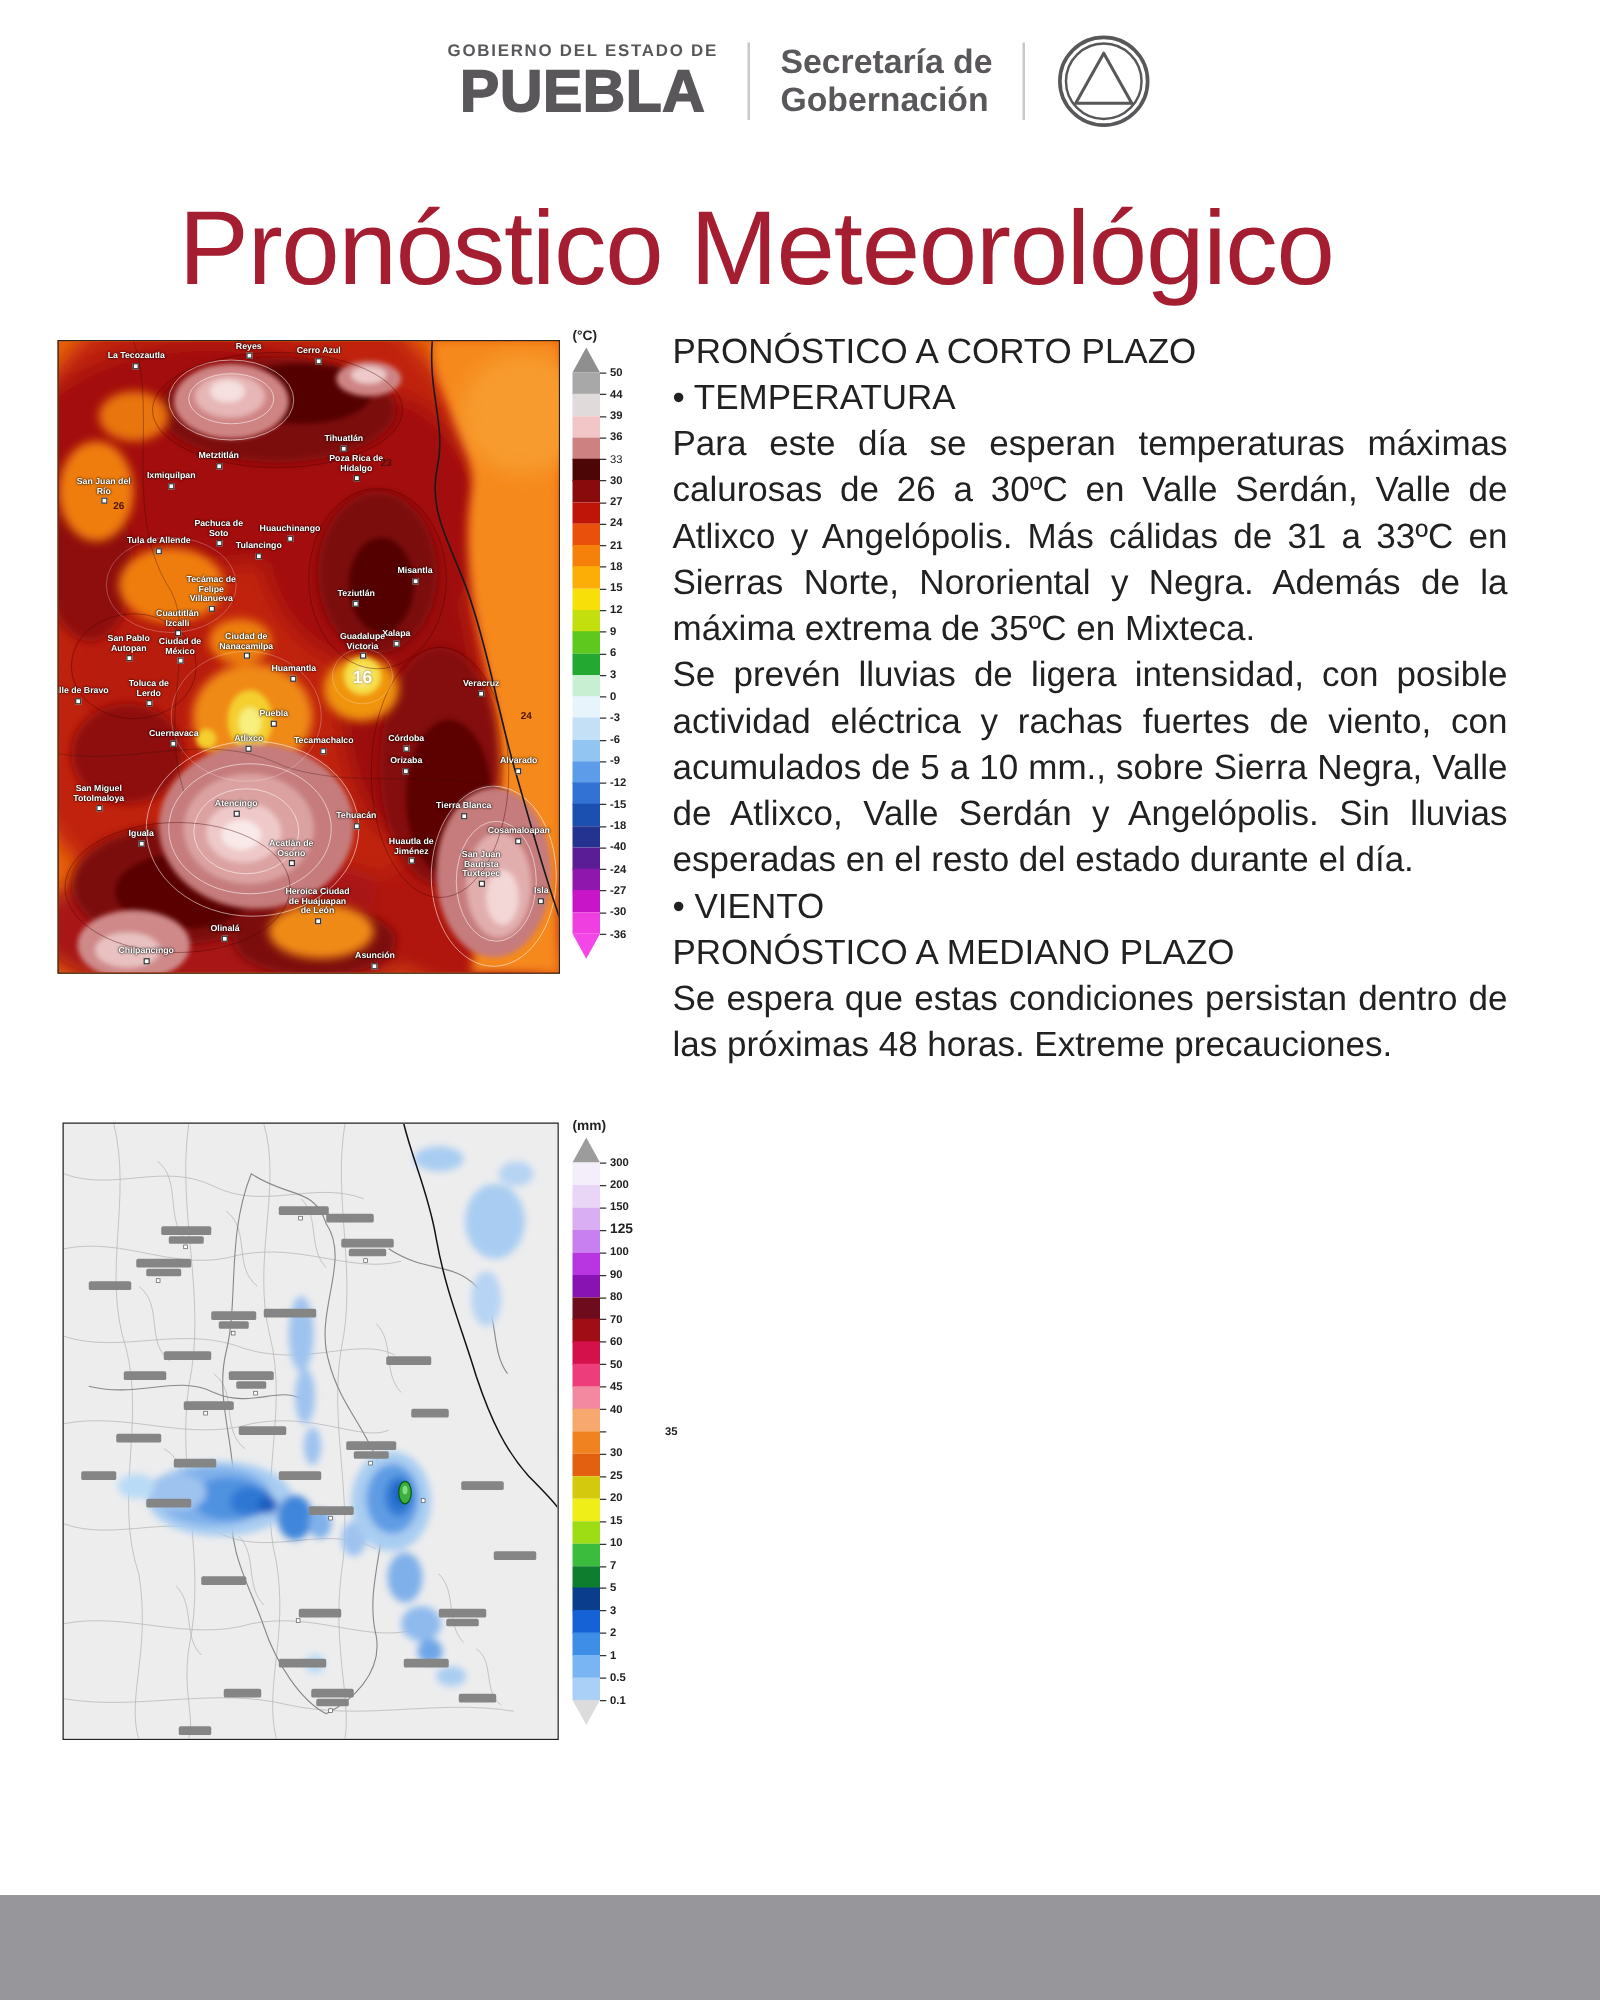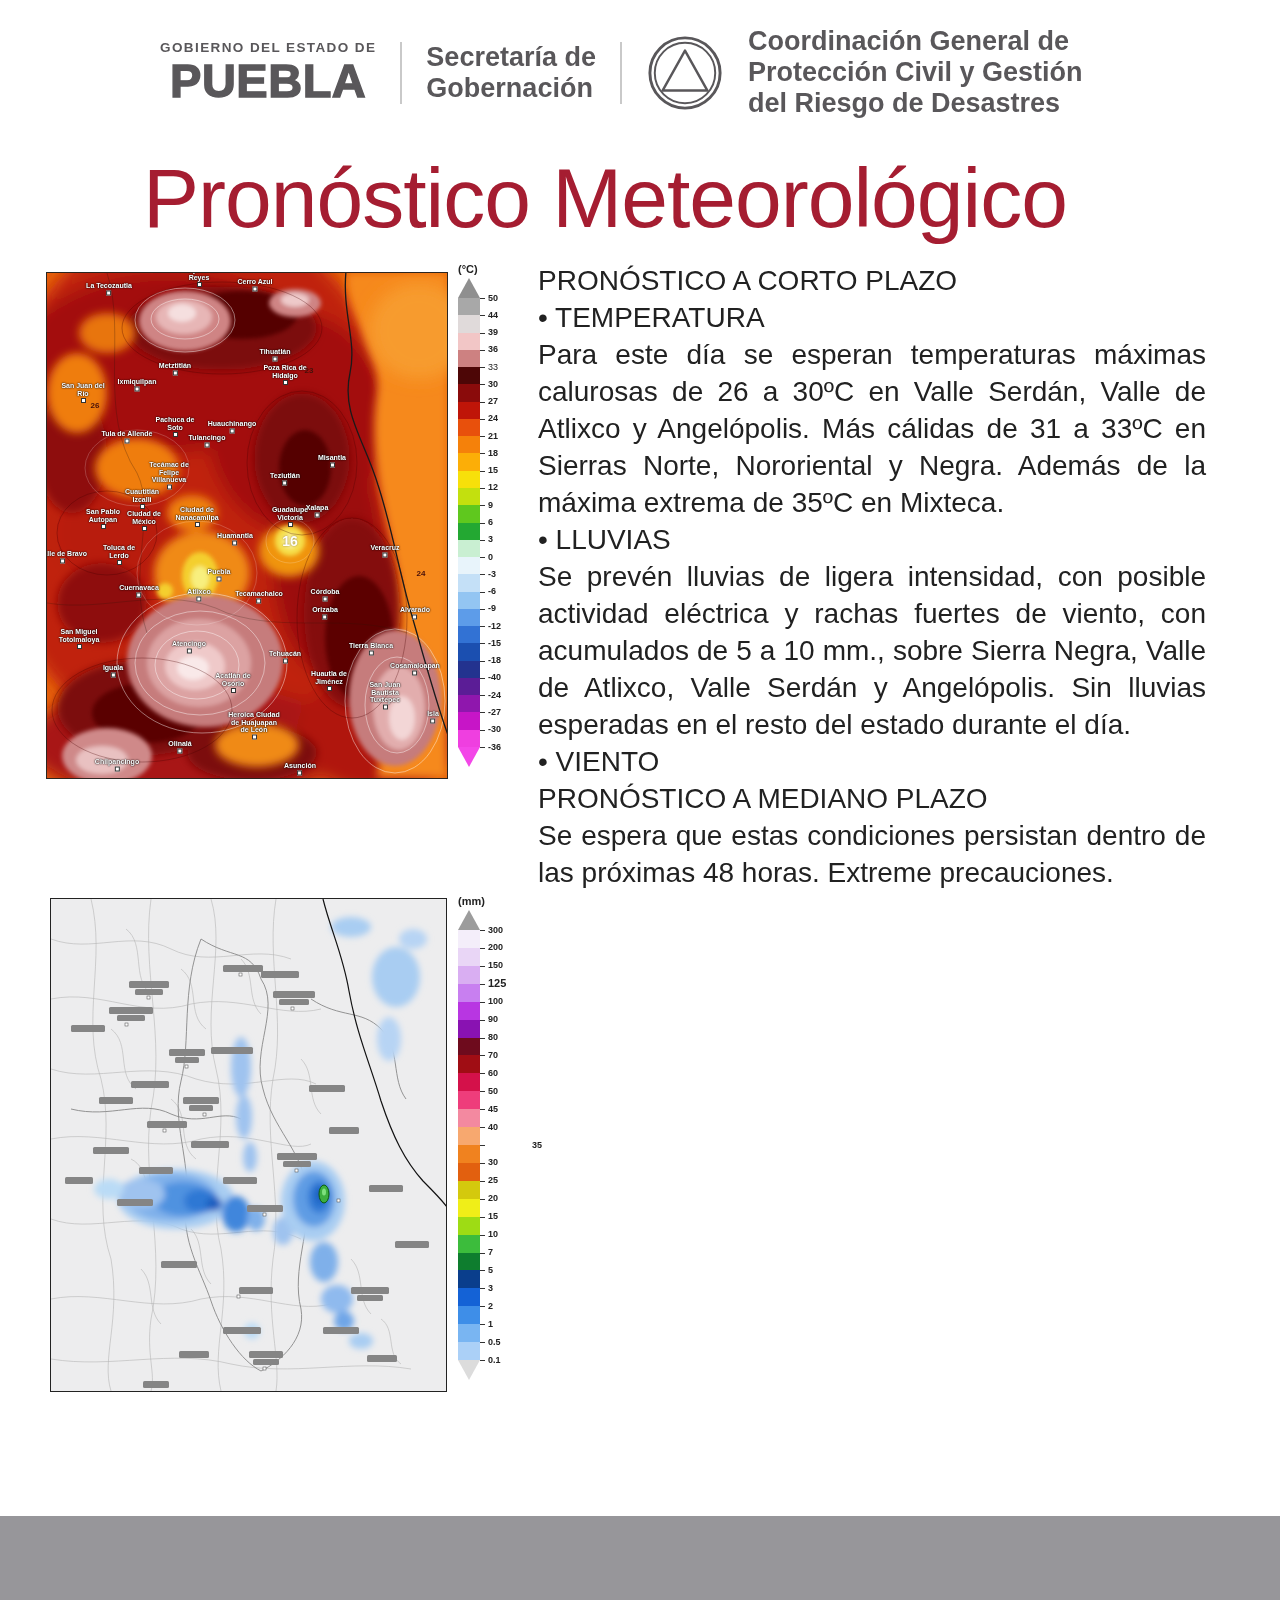--- a/index.html
+++ b/index.html
@@ -54,21 +54,20 @@
   </div>
   <div class="vdiv"></div>
   <div class="secretaria" style="white-space:pre-line">Secretaría de
 Gobernación</div>
   <div class="vdiv"></div>
   <svg class="logo-cp" viewBox="0 0 80 80">
     <circle cx="40" cy="40" r="36" fill="none" stroke="#59575a" stroke-width="3"></circle>
     <circle cx="40" cy="40" r="31" fill="none" stroke="#59575a" stroke-width="2"></circle>
     <path d="M40 17 L63 58 L17 58 Z" fill="none" stroke="#59575a" stroke-width="2.5" stroke-linejoin="round"></path>
   </svg>
-  <div class="coordinacion">Coordinación General de Protección Civil y Gestión del Riesgo de Desastres</div>
 </div>
 
 <div class="title">Pronóstico Meteorológico</div>
 
 <div class="map map1">
   <svg width="400" height="505" viewBox="0 0 400 505">
     <defs>
       <filter id="b8" x="-50%" y="-50%" width="200%" height="200%">
           <feGaussianBlur stdDeviation="8"></feGaussianBlur>
         </filter>
@@ -503,20 +502,19 @@
       <div style="position: absolute; top: 427.583px; left: 30px; font-size: 9px; font-weight: 700; color: rgb(34, 34, 34); line-height: 9px; white-space: nowrap;">0.5</div>
       <div style="position: absolute; top: 450px; left: 22px; width: 5px; height: 1px; background: rgb(51, 51, 51);"></div>
       <div style="position: absolute; top: 445.5px; left: 30px; font-size: 9px; font-weight: 700; color: rgb(34, 34, 34); line-height: 9px; white-space: nowrap; text-align: right;">0.1</div>
     </div>
 </div>
 
 <div class="textcol">
   <p class="head">PRONÓSTICO A CORTO PLAZO</p>
   <p class="bullet">• TEMPERATURA</p>
   <p class="body">Para este día se esperan temperaturas máximas calurosas de 26 a 30ºC en Valle Serdán, Valle de Atlixco y Angelópolis. Más cálidas de 31 a 33ºC  en Sierras Norte, Nororiental y Negra. Además de la máxima extrema de 35ºC en Mixteca.</p>
-  <p class="bullet mt22">• LLUVIAS</p>
   <p class="body">Se prevén lluvias de ligera intensidad, con posible actividad eléctrica y rachas fuertes de viento, con acumulados de 5 a 10 mm., sobre Sierra Negra, Valle de Atlixco, Valle Serdán y Angelópolis. Sin lluvias esperadas en el resto del estado durante el día.</p>
   <p class="bullet mt33">• VIENTO</p>
   <p class="head mt50">PRONÓSTICO A MEDIANO PLAZO</p>
   <p class="body">Se espera que estas condiciones  persistan dentro de las próximas 48 horas. Extreme precauciones.</p>
 </div>
 
 <div class="footer"></div>
 
 </body></html>

